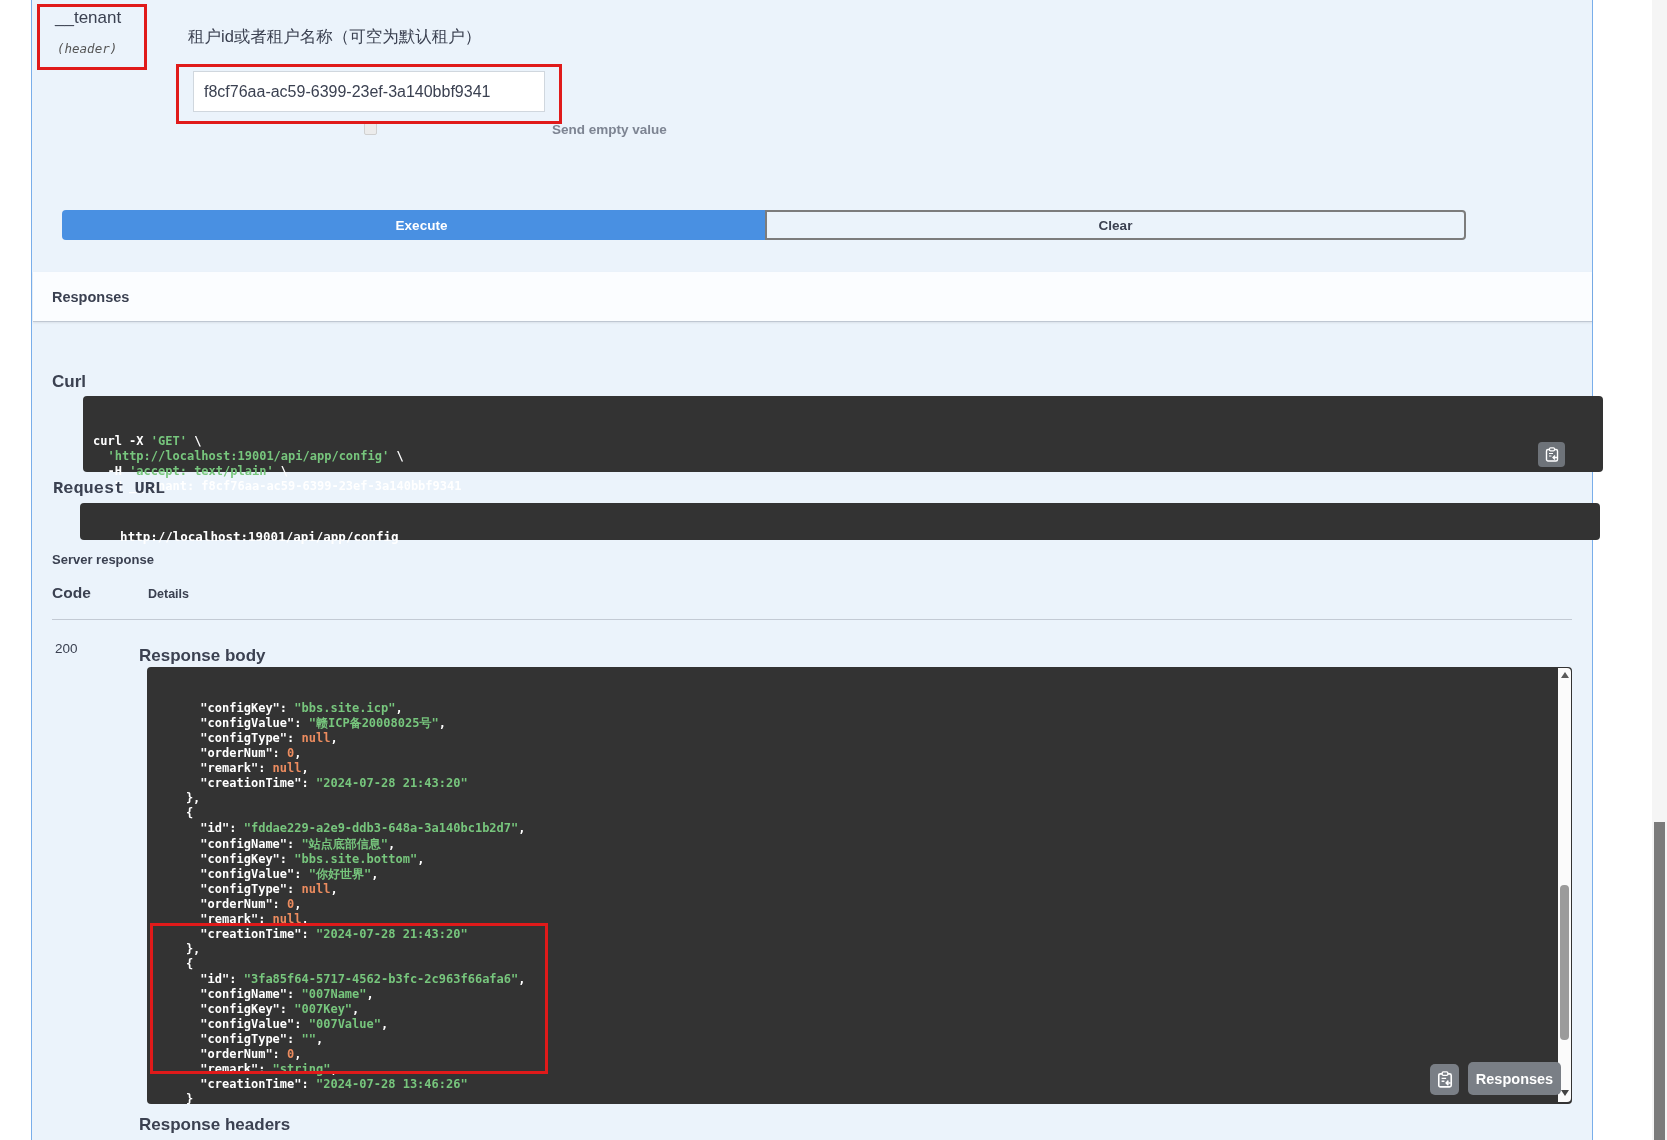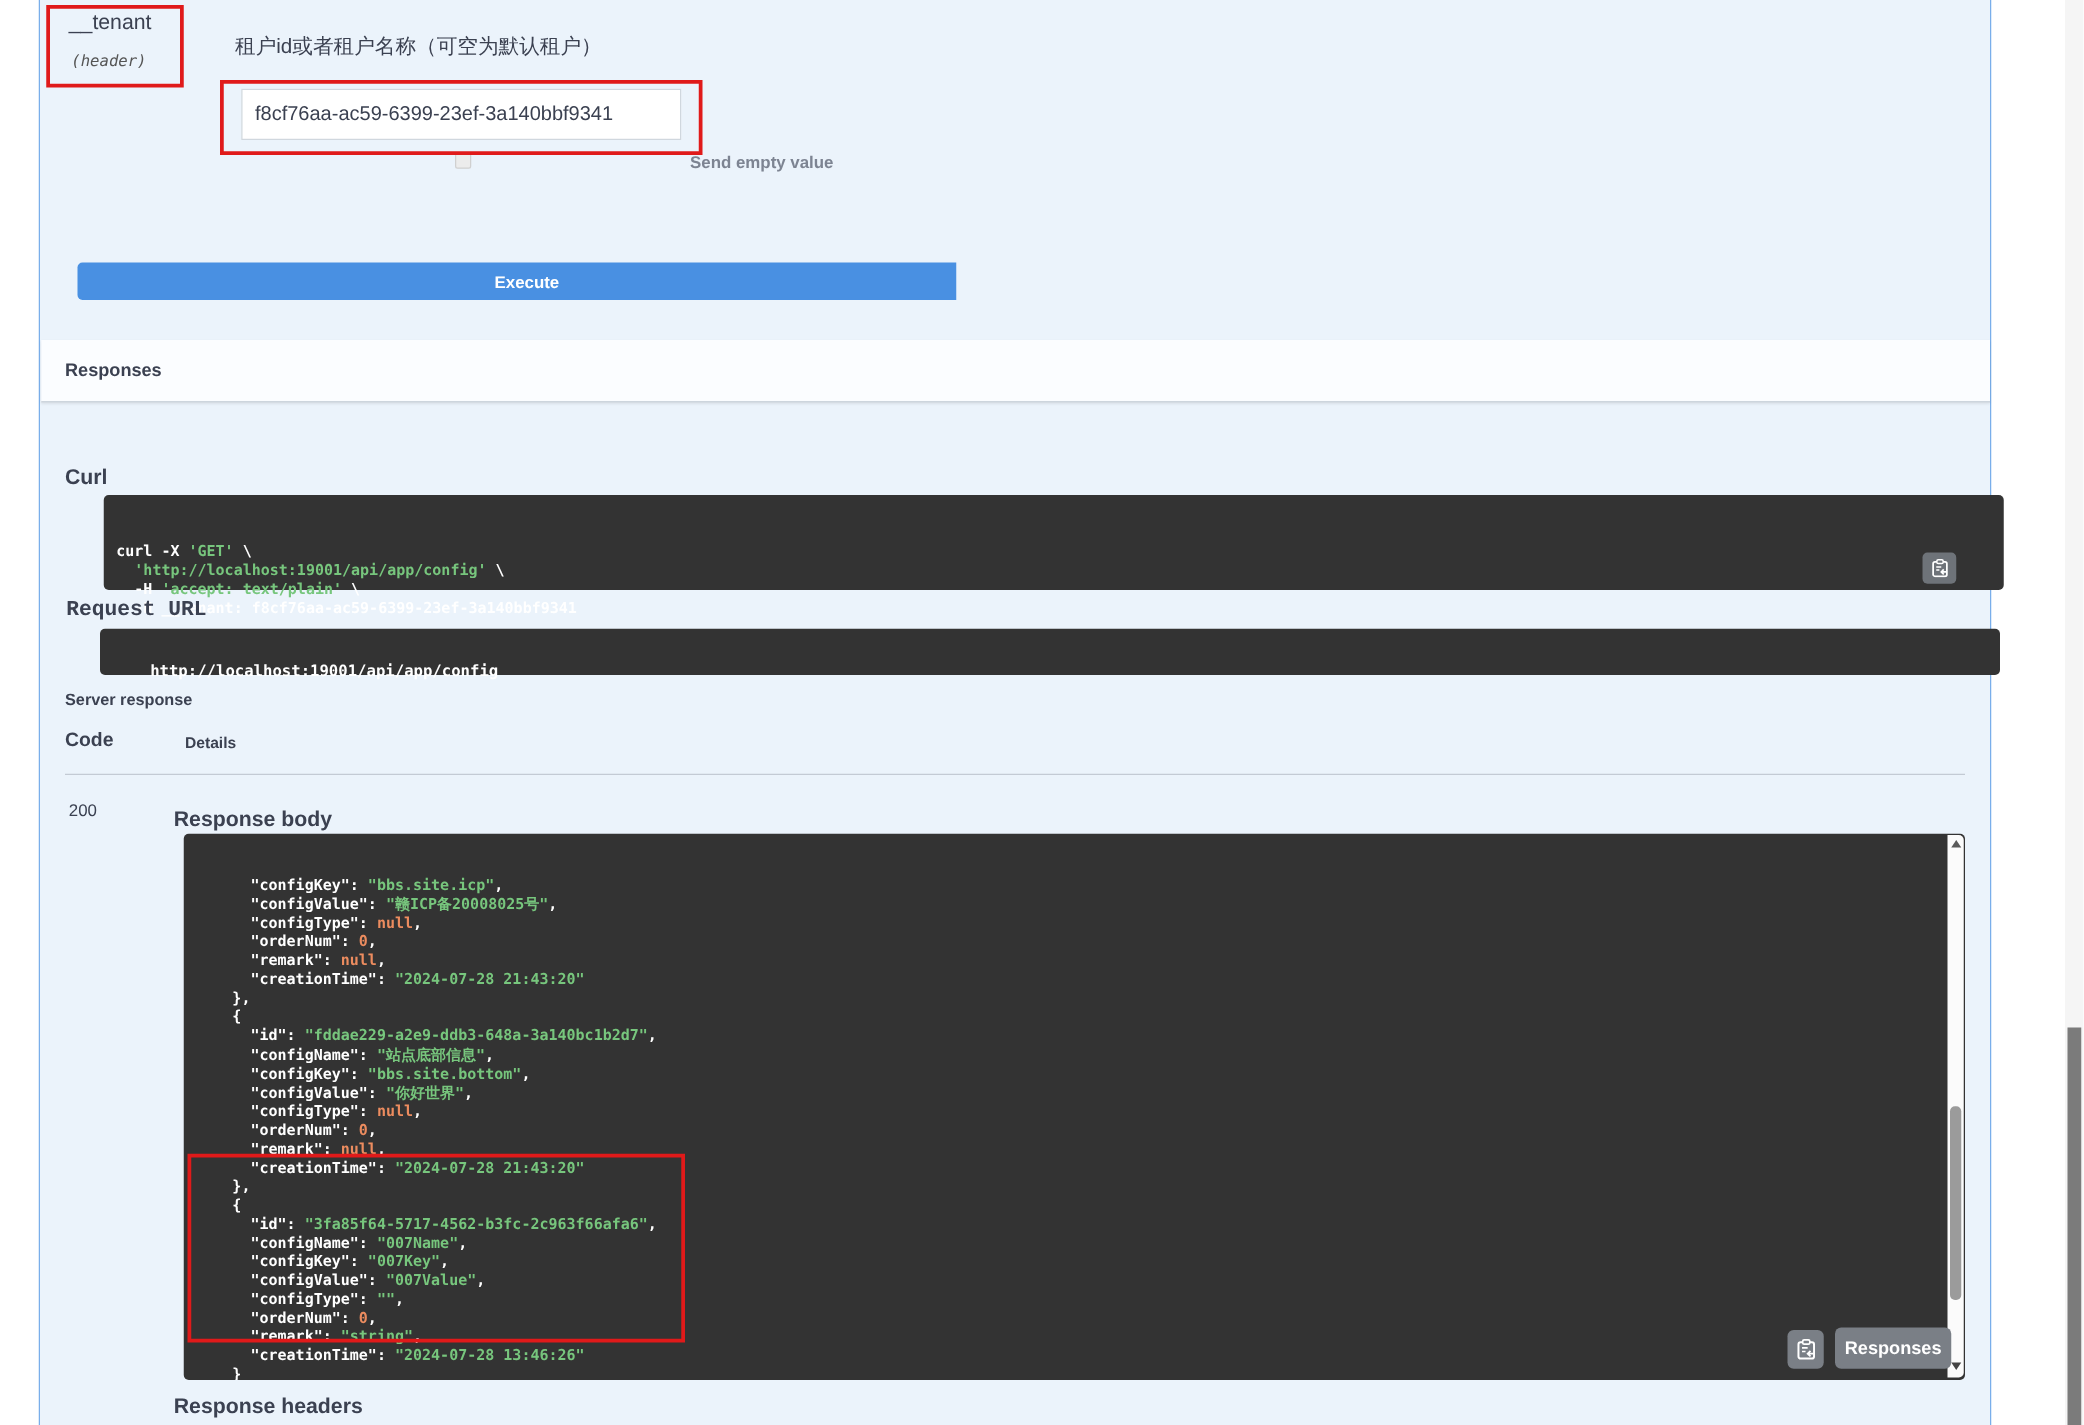--- a/index.html
+++ b/index.html
@@ -93,20 +93,21 @@
   <div class="abs param-desc">租户id或者租户名称（可空为默认租户）</div>
   <input class="abs param-input" value="f8cf76aa-ac59-6399-23ef-3a140bbf9341" style="">
   <div class="abs empty-checkbox"></div>
   <div class="abs empty-label">Send empty value</div>
 
   <div class="ann" style="left:37px; top:4px; width:110px; height:66px;"></div>
   <div class="ann" style="left:176px; top:64px; width:386px; height:60px;"></div>
   <div class="ann" style="left:150px; top:923px; width:398px; height:151px; z-index:60;"></div>
 
   <button class="btn btn-execute">Execute</button>
+  <button class="btn btn-clear">Clear</button>
 
   <div class="abs responses-band"></div>
   <div class="abs responses-title">Responses</div>
 
   <div class="lbl" style="left:52px; top:372px;">Curl</div>
   <div class="dark-block curl-block">
     <div><div class="code-line"><span class="seg-w">curl -X </span><span class="seg-g">'GET'</span><span class="seg-w"> \</span></div><div class="code-line"><span class="seg-w">  </span><span class="seg-g">'http://localhost:19001/api/app/config'</span><span class="seg-w"> \</span></div><div class="code-line"><span class="seg-w">  -H </span><span class="seg-g">'accept: text/plain'</span><span class="seg-w"> \</span></div><div class="code-line"><span class="seg-w">  -H __tenant: f8cf76aa-ac59-6399-23ef-3a140bbf9341</span></div></div>
   </div>
   <button class="dark-btn curl-copy">
     <span>

